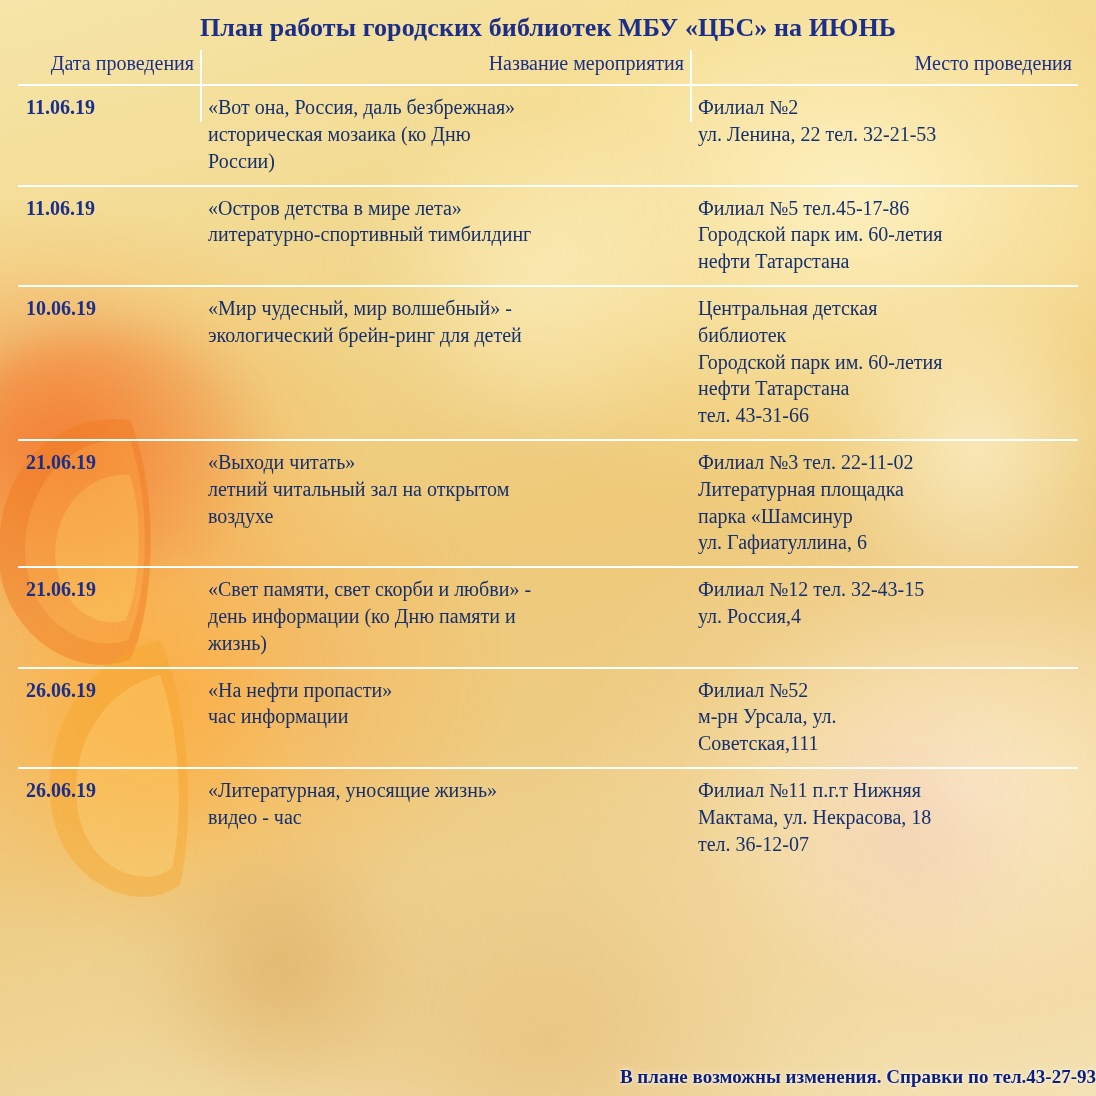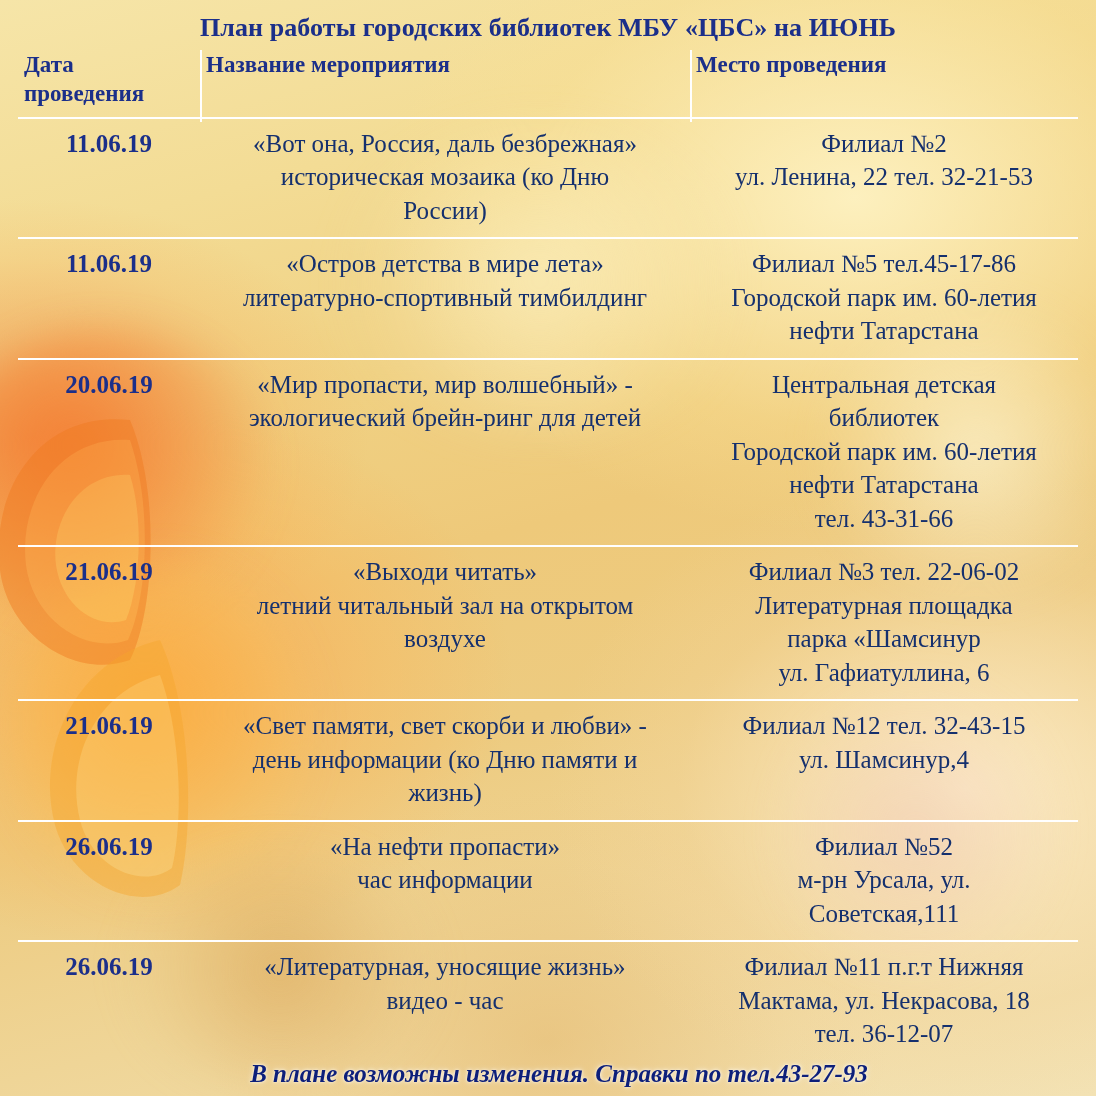--- a/index.html
+++ b/index.html
@@ -67,35 +67,34 @@
     width: 1060px;
     border-collapse: collapse;
     table-layout: fixed;
     margin: 0 auto;
   }
   table.plan col.c-date { width: 182px; }
   table.plan col.c-name { width: 490px; }
   table.plan col.c-place { width: 388px; }
 
   table.plan th {
-    font-size: 23px;
-    font-weight: bold;
+    font-size: 20px;
+    font-weight: normal;
     color: #1b2f8a;
-    text-align: left;
+    text-align: right;
     padding: 2px 6px 8px 6px;
     vertical-align: top;
     line-height: 1.25;
   }
   table.plan thead tr {
     border-bottom: 2px solid #ffffff;
   }
   table.plan td {
-    font-size: 25px;
+    font-size: 20px;
     color: #15306e;
-    text-align: center;
     vertical-align: top;
     padding: 8px 8px 10px 8px;
     line-height: 1.34;
     border-bottom: 2px solid #ffffff;
   }
   table.plan tbody tr td.date {
     font-weight: bold;
     color: #1b2f8a;
     white-space: nowrap;
   }
@@ -115,25 +114,24 @@
   }
   .vrule-1 { left: 200px; height: 72px; }
   .vrule-2 { left: 690px; height: 72px; }
 
   .footer {
     position: absolute;
     left: 0;
     right: 0;
     bottom: 8px;
     z-index: 6;
-    text-align: center;
+    text-align: right;
     padding-left: 22px;
-    font-style: italic;
     font-weight: bold;
-    font-size: 25px;
+    font-size: 19px;
     color: #0d1f7a;
     text-shadow: 0 0 6px rgba(255,255,255,0.65), 0 0 3px rgba(255,255,255,0.8);
   }
   .lines-cell { display: block; }
   .lines-cell span { display: block; }
 </style>
 </head>
 <body>
 
 <div id="poster">
@@ -208,24 +206,24 @@
           <td class="place">
             <span class="lines-cell">
               <span>Филиал №5 тел.45-17-86</span>
               <span>Городской парк  им. 60-летия</span>
               <span>нефти Татарстана</span>
             </span>
           </td>
         </tr>
 
         <tr>
-          <td class="date">20.06.19</td>
-          <td class="name">
-            <span class="lines-cell">
-              <span>«Мир пропасти, мир волшебный» -</span>
+          <td class="date">10.06.19</td>
+          <td class="name">
+            <span class="lines-cell">
+              <span>«Мир чудесный, мир волшебный» -</span>
               <span>экологический брейн-ринг для детей</span>
             </span>
           </td>
           <td class="place">
             <span class="lines-cell">
               <span>Центральная  детская</span>
               <span>библиотек</span>
               <span>Городской парк  им. 60-летия</span>
               <span>нефти Татарстана</span>
               <span>тел. 43-31-66</span>
@@ -237,41 +235,41 @@
           <td class="date">21.06.19</td>
           <td class="name">
             <span class="lines-cell">
               <span>«Выходи читать»</span>
               <span>летний читальный зал на открытом</span>
               <span>воздухе</span>
             </span>
           </td>
           <td class="place">
             <span class="lines-cell">
-              <span>Филиал №3 тел. 22-06-02</span>
+              <span>Филиал №3 тел. 22-11-02</span>
               <span>Литературная   площадка</span>
               <span>парка «Шамсинур</span>
               <span>ул. Гафиатуллина,  6</span>
             </span>
           </td>
         </tr>
 
         <tr>
           <td class="date">21.06.19</td>
           <td class="name">
             <span class="lines-cell">
               <span>«Свет памяти, свет скорби и любви» -</span>
               <span>день информации (ко Дню памяти и</span>
               <span>жизнь)</span>
             </span>
           </td>
           <td class="place">
             <span class="lines-cell">
               <span>Филиал №12 тел. 32-43-15</span>
-              <span>ул.  Шамсинур,4</span>
+              <span>ул.  Россия,4</span>
             </span>
           </td>
         </tr>
 
         <tr>
           <td class="date">26.06.19</td>
           <td class="name">
             <span class="lines-cell">
               <span>«На нефти пропасти»</span>
               <span>час информации</span>

